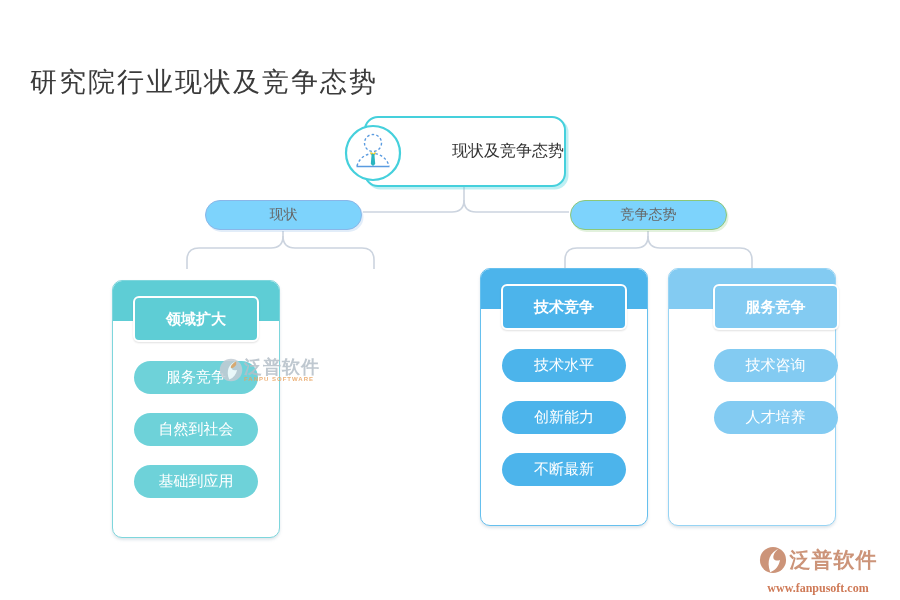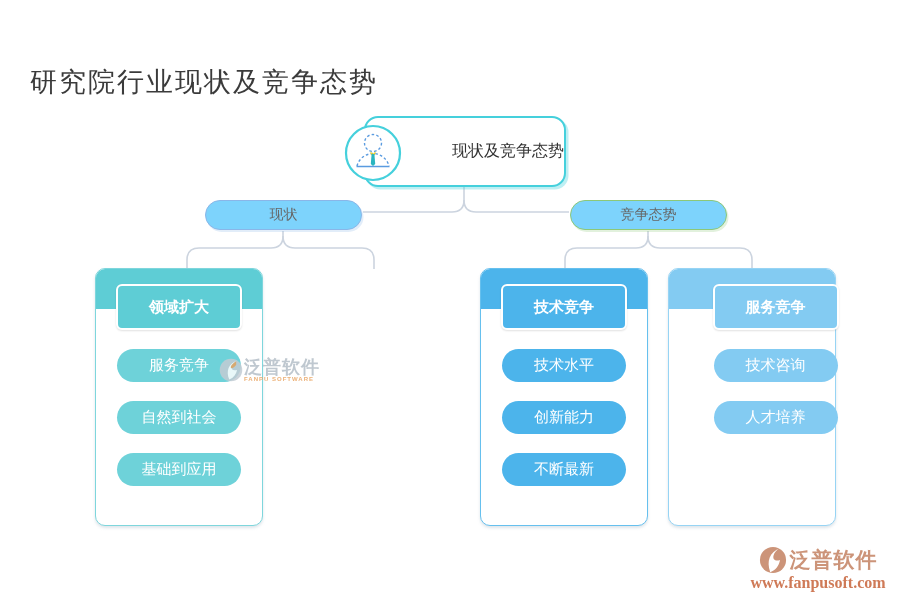--- a/index.html
+++ b/index.html
@@ -43,41 +43,41 @@
   .hdr{
     position:relative;margin-top:15px;width:126px;height:46px;border-radius:6px;
     border:2px solid #fff;box-sizing:border-box;display:flex;align-items:center;justify-content:center;
     color:#fff;font-size:15px;font-weight:bold;box-shadow:0 1px 2px rgba(0,0,0,.12);
   }
   .item{
     position:relative;width:124px;height:33px;border-radius:17px;margin-top:19px;
     display:flex;align-items:center;justify-content:center;color:#fff;font-size:15px;
   }
   .item:first-of-type{margin-top:28px;}
-  .card.c1{left:95px;border-color:#7ed6dc;}
+  .card.c1{left:112px;border-color:#7ed6dc;margin-top:12px;}
   .card.c2{left:290px;border-color:#45b0e2;}
   .card.c3{left:480px;border-color:#66c0ee;}
   .card.c4{left:668px;border-color:#97d4f4;padding-left:47px;}
   .c1 .band,.c1 .hdr{background:var(--col1);}
   .c1 .item{background:#6ed2d9;}
   .c2 .band,.c2 .hdr,.c2 .item{background:var(--col2);}
   .c3 .band,.c3 .hdr,.c3 .item{background:var(--col3);}
   .c4 .band,.c4 .hdr,.c4 .item{background:var(--col4);}
   
   .watermark{
     position:absolute;left:218px;top:357px;z-index:30;display:flex;align-items:center;
     opacity:.85;pointer-events:none;
   }
   .watermark .wm-text{font-size:18px;font-weight:bold;color:#b5bfc8;line-height:18px;letter-spacing:1px;}
   .watermark .wm-sub{font-size:6px;font-weight:bold;color:#e9a35f;letter-spacing:1px;line-height:7px;}
   
   .brand{position:absolute;right:7px;top:546px;width:150px;text-align:center;}
   .brand-row{display:flex;align-items:center;justify-content:center;gap:3px;}
   .brand-name{font-size:21px;font-weight:bold;color:var(--footer_brand);letter-spacing:1px;}
-  .brand-url{font-size:16px;font-weight:bold;color:var(--footer_url);margin-top:0;font-family:"Liberation Serif","DejaVu Serif",serif;}
+  .brand-url{font-size:12px;font-weight:bold;color:var(--footer_url);margin-top:7px;font-family:"Liberation Serif","DejaVu Serif",serif;}
 </style>
 </head>
 <body>
 
 <div id="canvas">
 
   <svg class="wires" width="900" height="600">
     <g fill="none" stroke="#ccd4df" stroke-width="1.6">
       <path d="M 464 183 V 200"></path>
       <path d="M 464 200 Q 464 212 452 212 H 363"></path>

